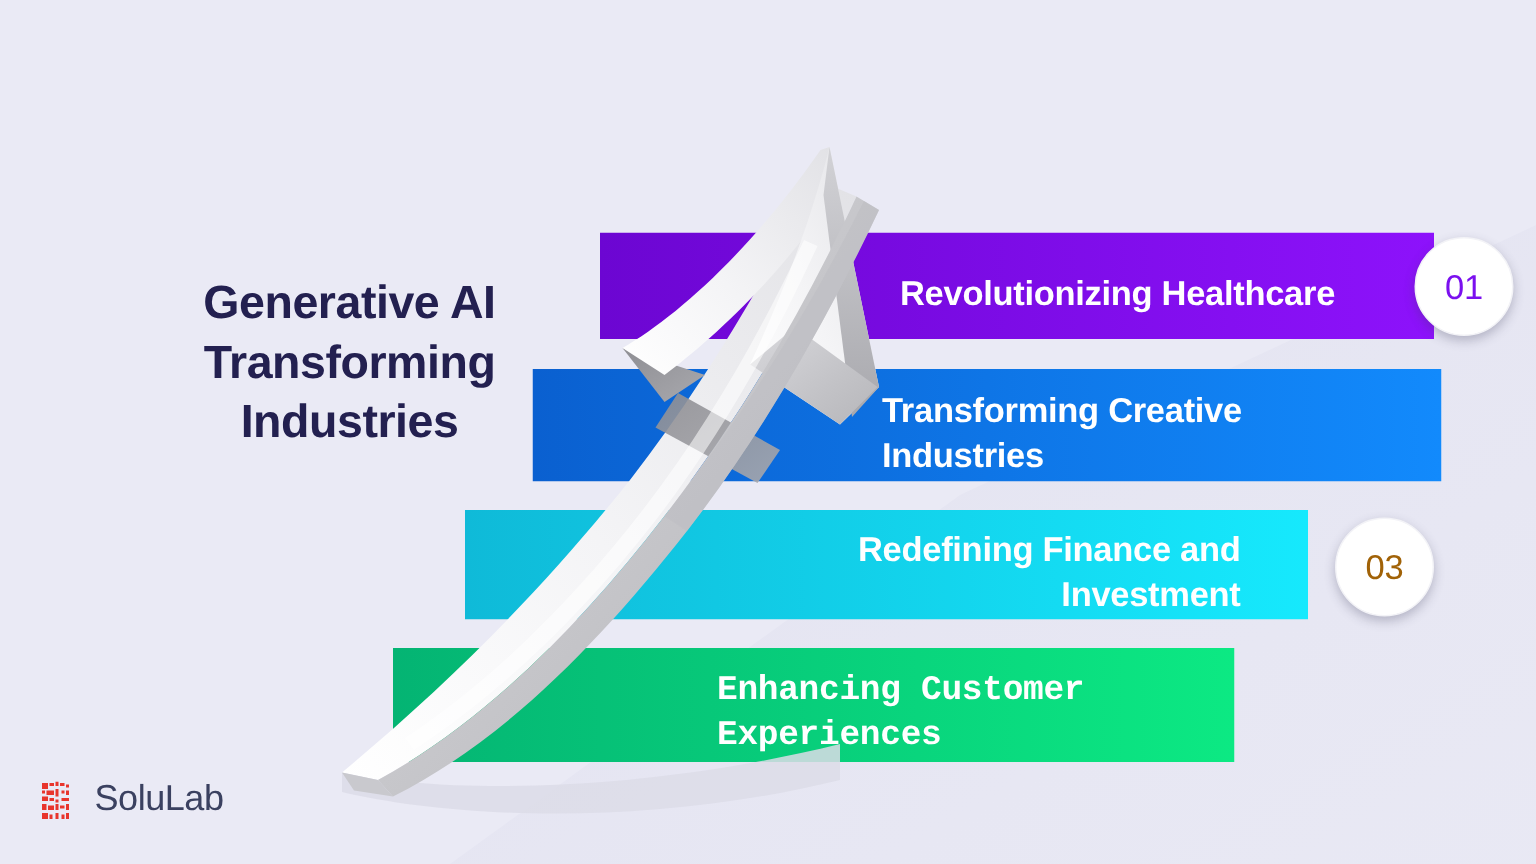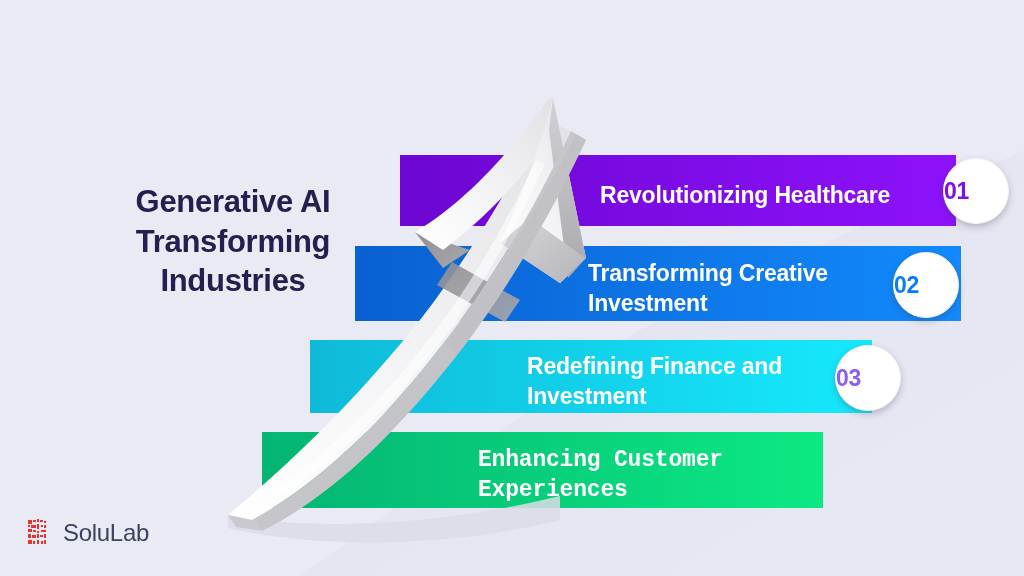--- a/index.html
+++ b/index.html
@@ -70,35 +70,35 @@
     position: absolute;
   }
   .badge {
     position: absolute;
     width: 64px;
     height: 64px;
     border-radius: 50%;
     background: #ffffff;
     display: flex;
     align-items: center;
-    justify-content: flex-start;
-    font-weight: bold;
+    justify-content: center;
+    font-weight: normal;
     font-size: 23px;
     letter-spacing: -0.2px;
     box-shadow: 0 3px 7px rgba(60,60,90,0.30);
     border: 1px solid #f3f3f7;
   }
 
   
   .logo {
     position: absolute;
     left: 28px;
     top: 519px;
     display: flex;
-    align-items: flex-start;
+    align-items: flex-end;
     gap: 9px;
   }
   .logo-mark {
     width: 26px;
     height: 26px;
     position: relative;
   }
   .logo-text {
     color: #3b4160;
     font-size: 24px;
@@ -246,28 +246,25 @@
     <path d="M270,492 C330,452 382,400 430,338 C470,286 505,226 536,160
              L545,164 C514,232 478,294 437,347 C388,410 334,462 276,500 Z" fill="#ffffff" opacity="0.55"></path>
   </svg>
 
   <div class="bar-label" style="left:600px; top:180px; width:330px;">Revolutionizing Healthcare</div>
   <div class="badge" style="left:943px; top:158px; color:#7b10ef;">
     <span>01</span>
   </div>
 
   <div class="bar-label" style="left:588px; top:258px; width:300px;">Transforming Creative
+Industries</div>
+
+  <div class="bar-label" style="left:527px; top:351px; width:300px;text-align:right;">Redefining Finance and
 Investment</div>
-  <div class="badge" style="left:893px; top:252px; color:#0a7cf5;">
-    <span>02</span>
-  </div>
-
-  <div class="bar-label" style="left:527px; top:351px; width:300px;">Redefining Finance and
-Investment</div>
-  <div class="badge" style="left:835px; top:345px; color:#8b5cf6;">
+  <div class="badge" style="left:890px; top:345px; color:#a16207;">
     <span>03</span>
   </div>
 
   <div class="bar-label" style="left:478px; top:445px; width:320px;font-family:Liberation Mono, monospace;">Enhancing Customer
 Experiences</div>
 
   <div class="logo">
     <div class="logo-mark">
       <svg width="26" height="26" viewBox="0 0 26 26">
         <g fill="#e8352c">

